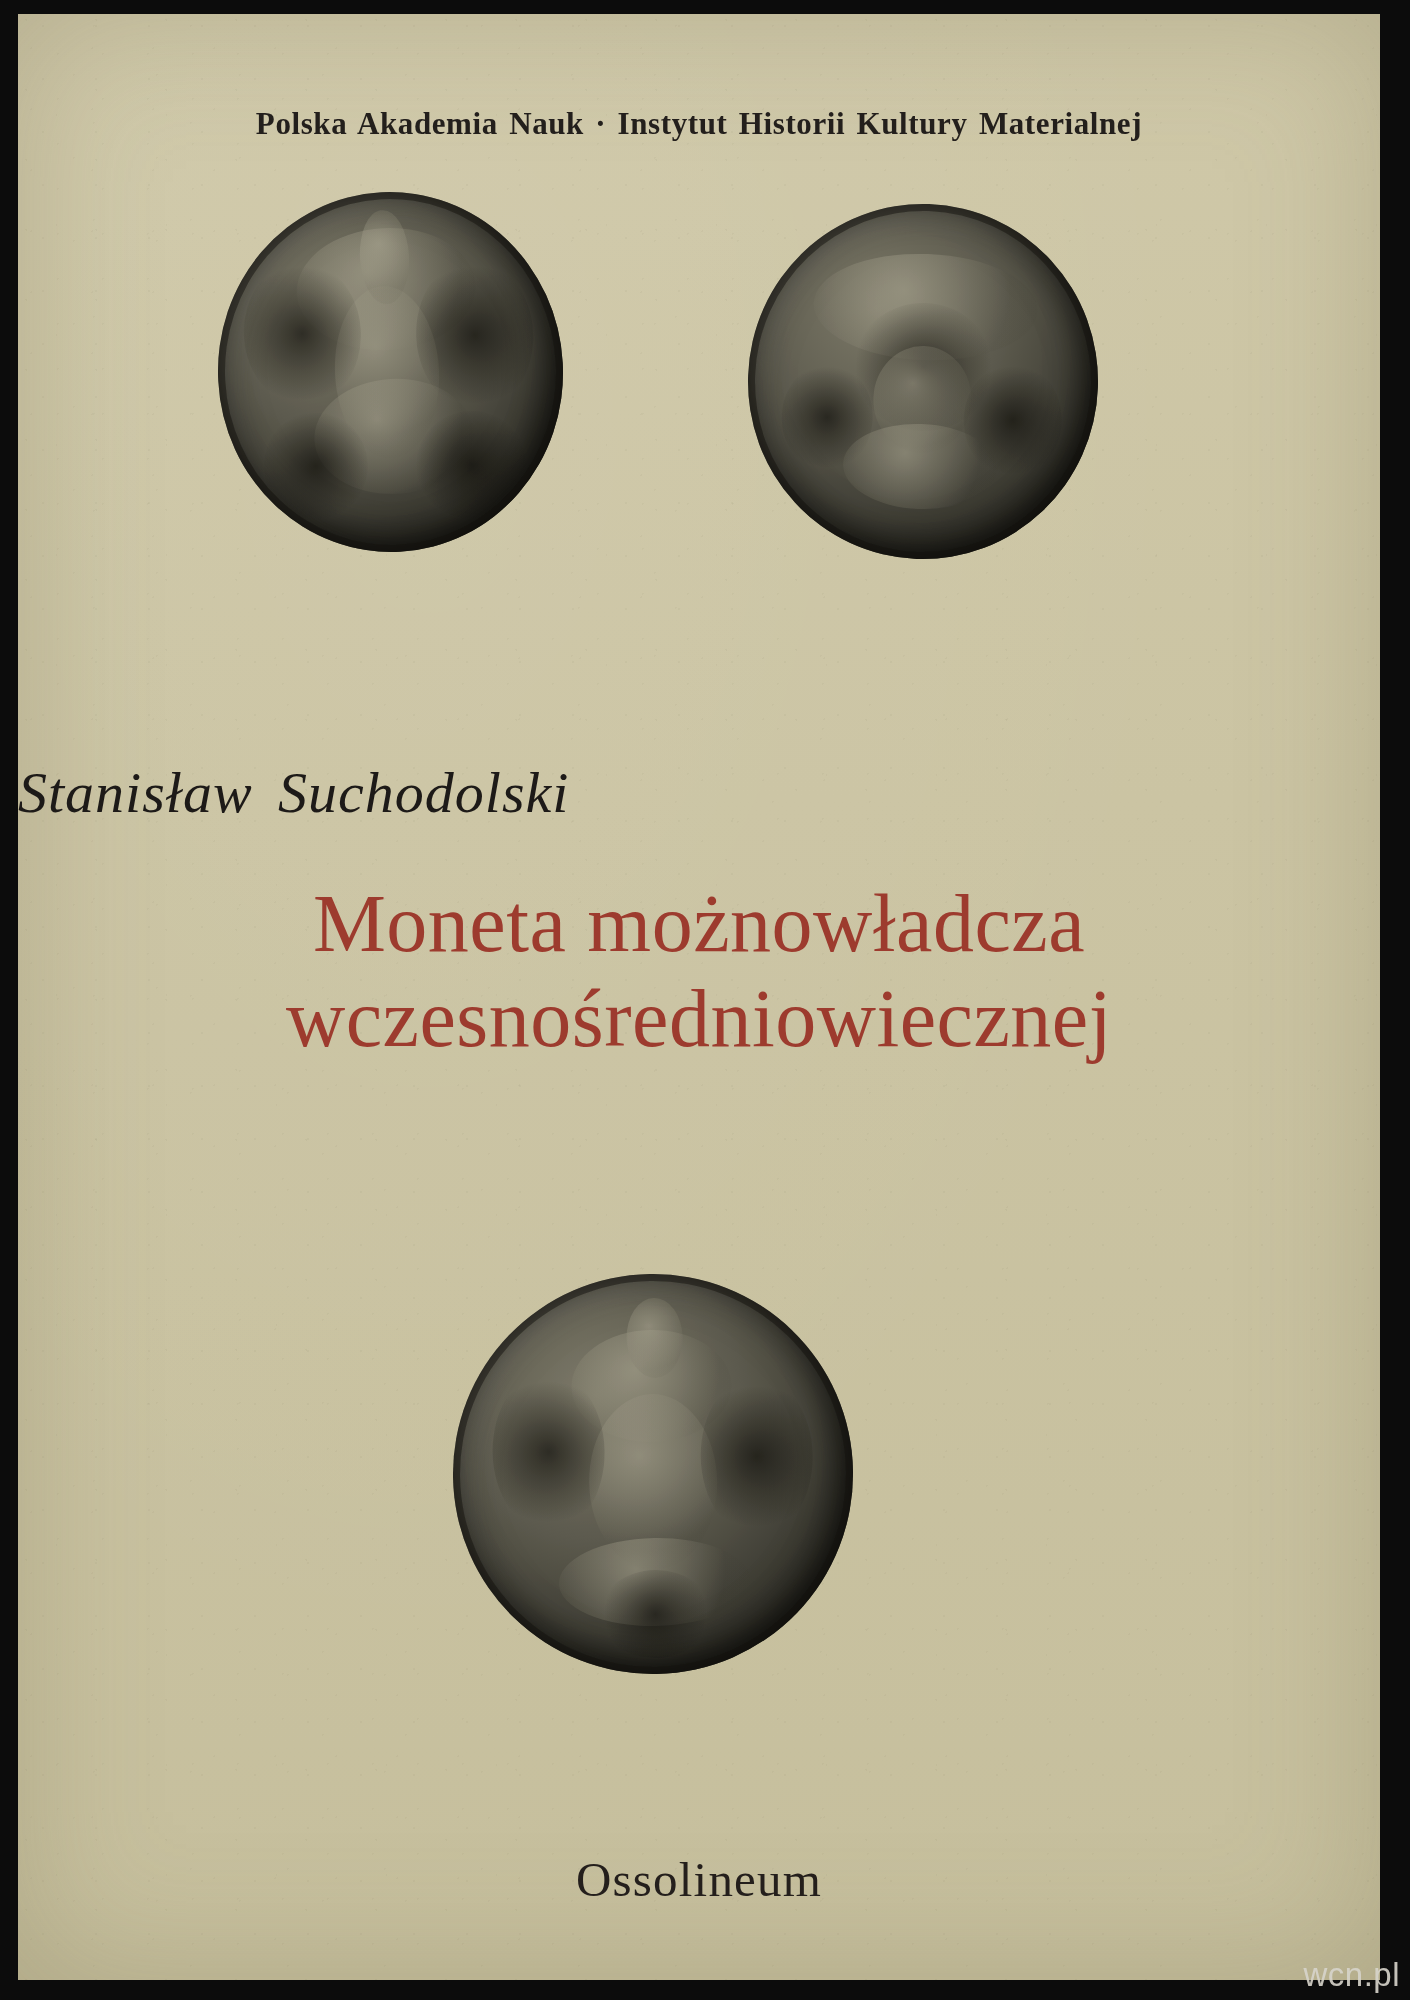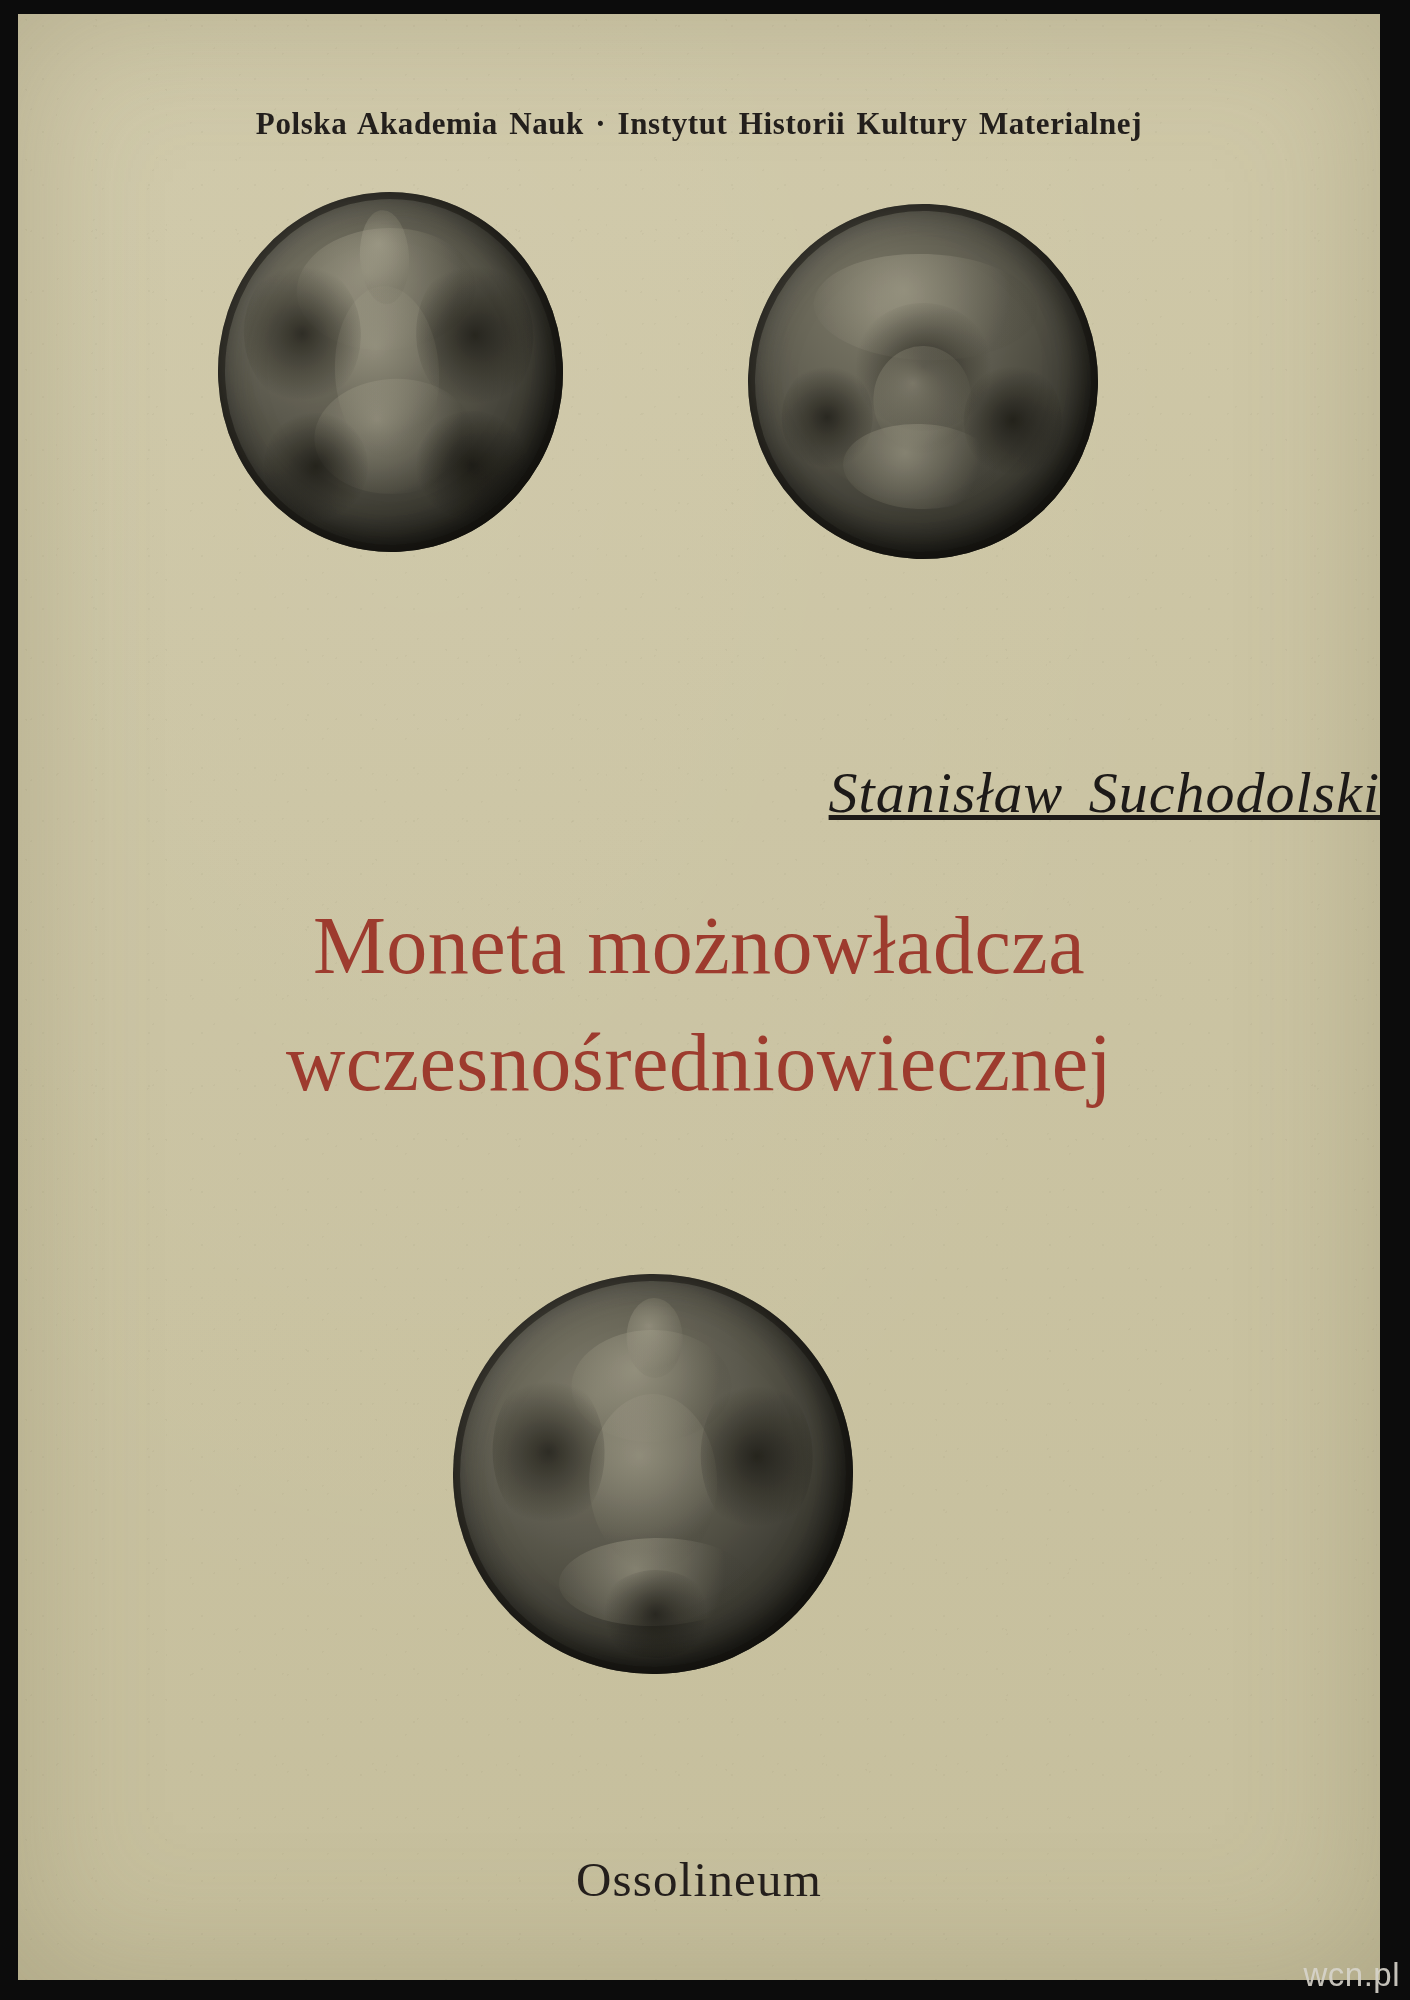--- a/index.html
+++ b/index.html
@@ -113,44 +113,43 @@
 
   #coin-left  { left: 200px; top: 8px;  width: 345px; height: 360px; transform: rotate(-3deg); }
   #coin-right { left: 730px; top: 20px; width: 350px; height: 355px; transform: rotate(2deg); }
 
   
   #author {
     position: absolute;
     top: 745px;
     left: 0;
     width: 100%;
-    text-align: right;
+    text-align: left;
     font-family: "Liberation Serif", serif;
     font-style: italic;
     font-size: 58px;
     color: #1d1a18;
     letter-spacing: 1px;
     word-spacing: 10px;
-    text-decoration: underline;
   }
 
   
   #title {
     position: absolute;
     top: 862px;
     left: 0;
     width: 100%;
     text-align: center;
     color: #9d3b2e;
     font-family: "Liberation Serif", serif;
     font-size: 82px;
     line-height: 1.16;
     letter-spacing: 0.5px;
   }
-  #title .tline { display: block; white-space: nowrap; margin-top: 22px; }
+  #title .tline { display: block; white-space: nowrap; }
 
   
   #coins-bottom {
     position: absolute;
     top: 1260px;
     left: 0;
     width: 100%;
     height: 420px;
   }
   #coin-bottom {

